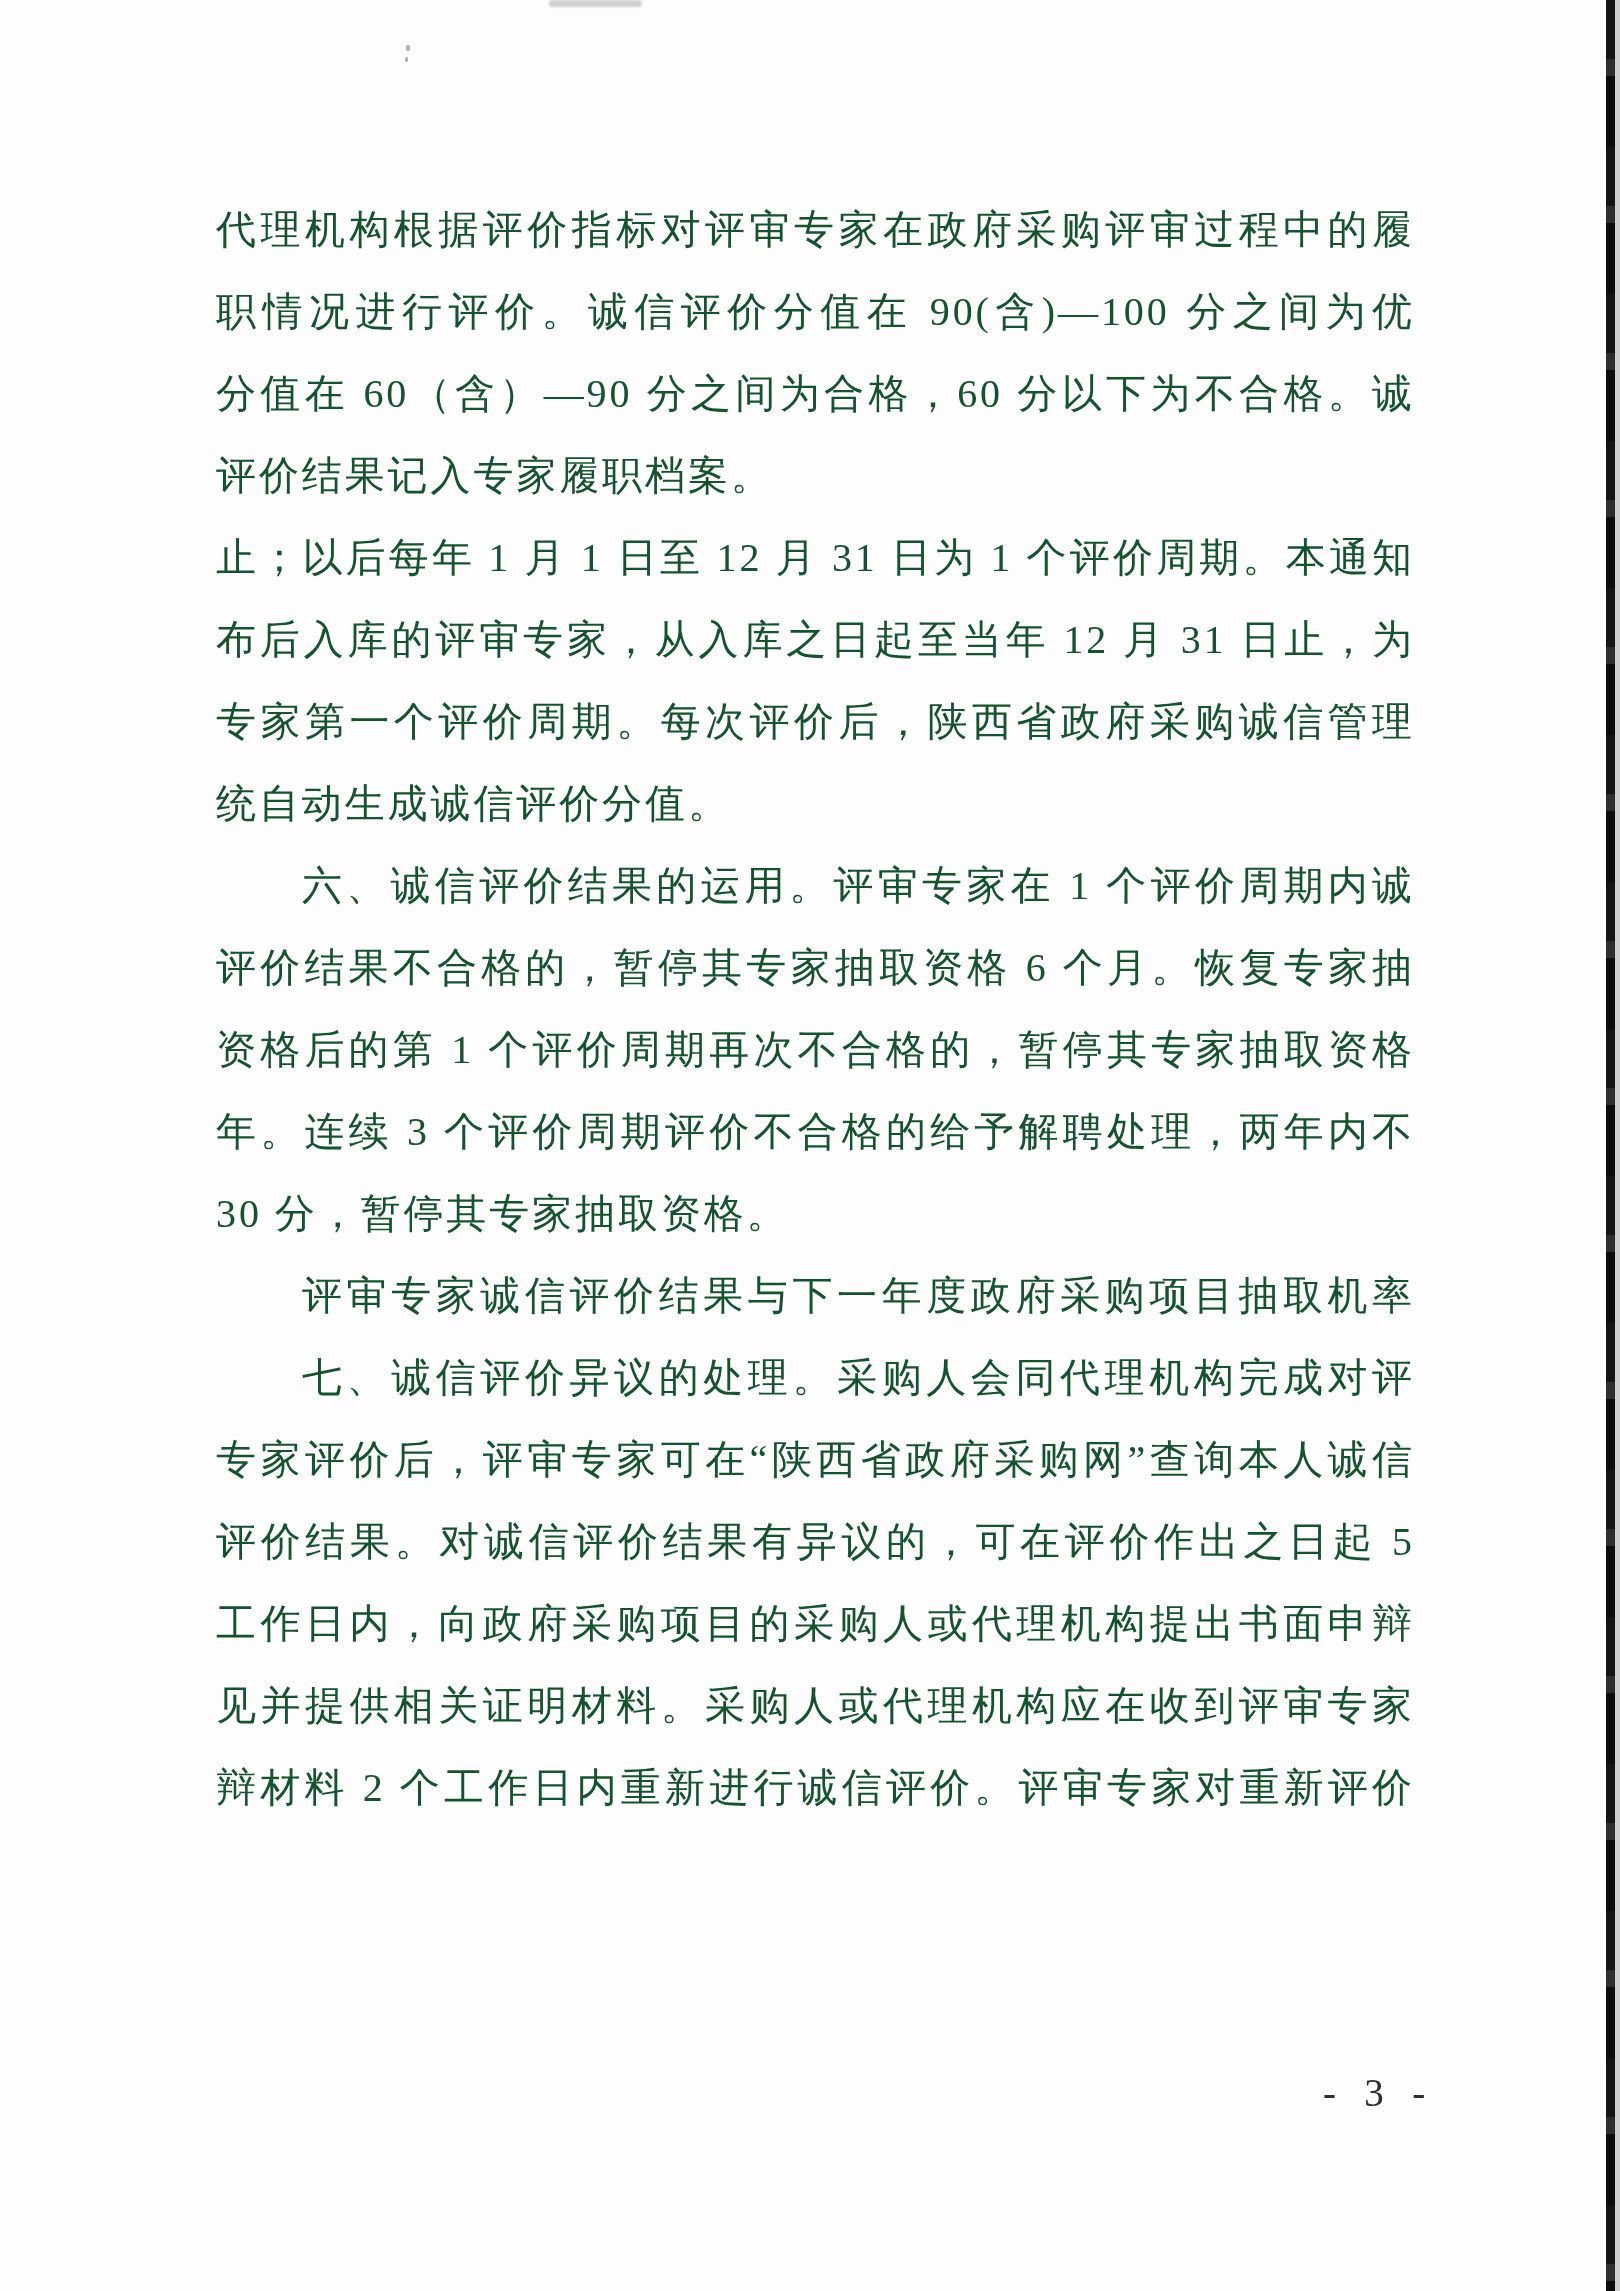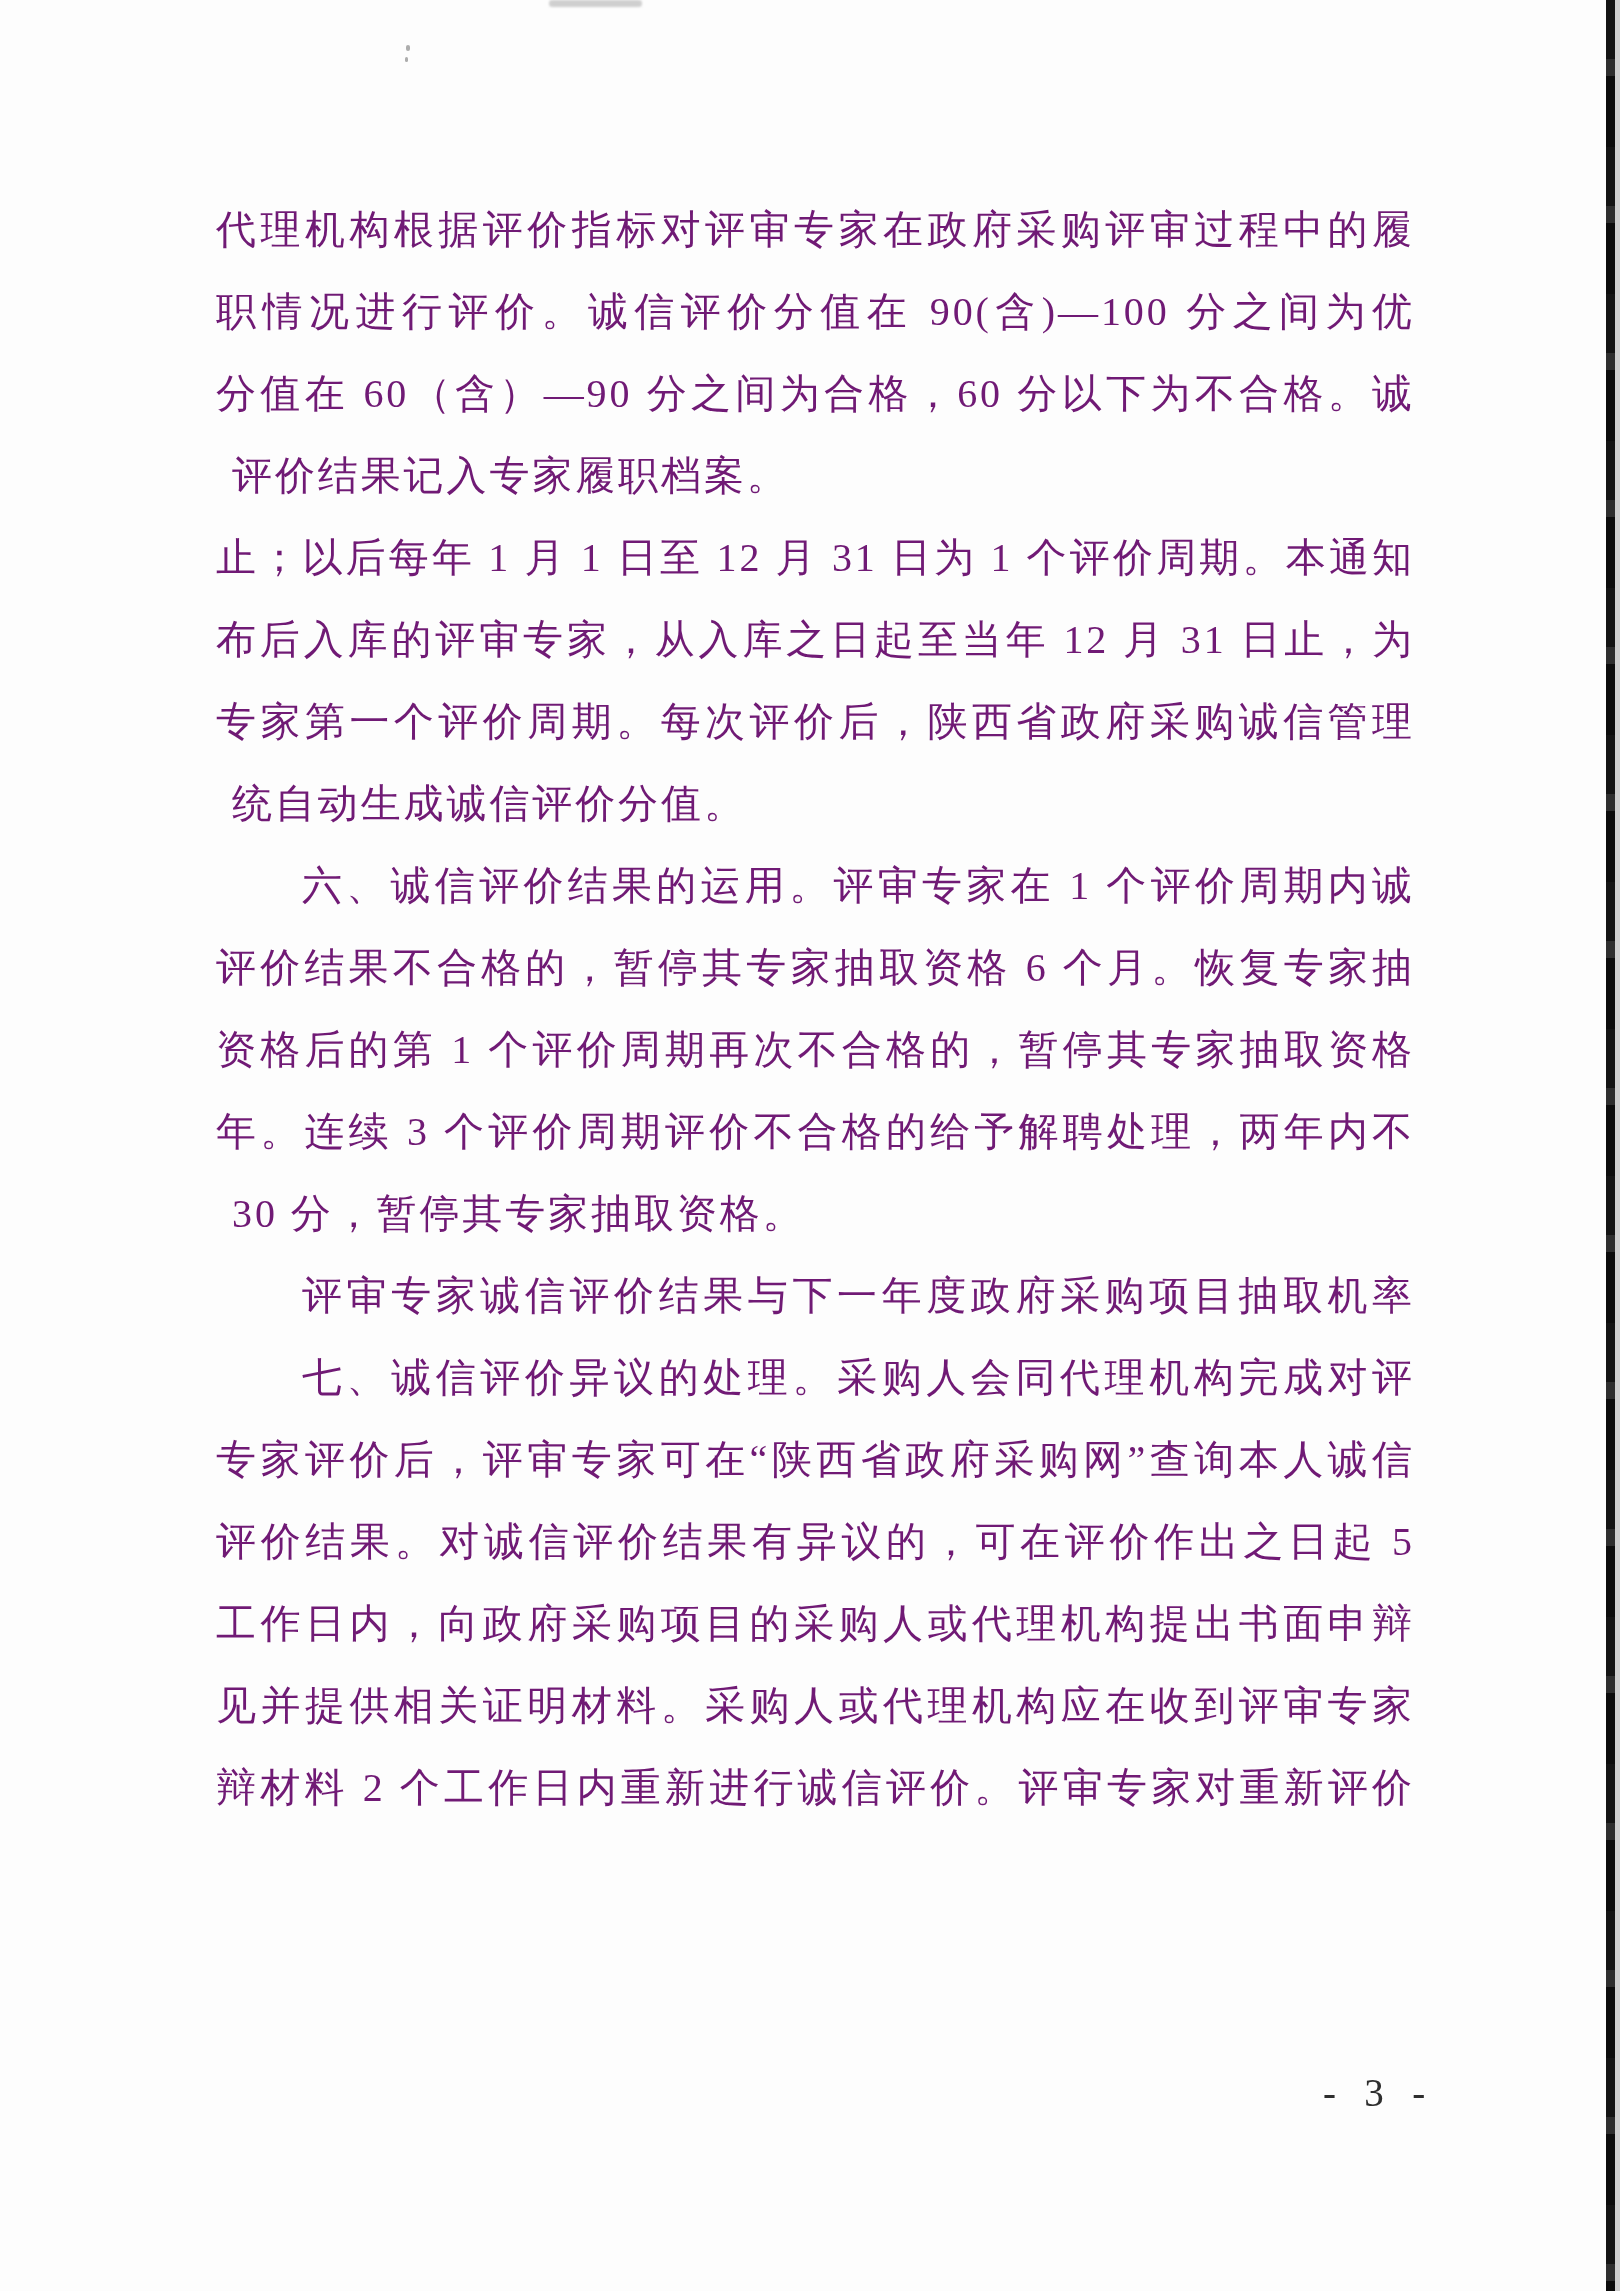--- a/index.html
+++ b/index.html
@@ -21,34 +21,33 @@
   .text-block {
     position: absolute;
     left: 216px;
     top: 189px;
     width: 1199px;
   }
   .line {
     height: 82px;
     line-height: 82px;
     font-size: 40px;
-    color: #701a75;
+    color: #14532d;
     letter-spacing: 2.9px;
     text-align: justify;
     text-align-last: justify;
     overflow: hidden;
     white-space: normal;
   }
   .line.indent {
     text-indent: 86px;
   }
   .line.no-fill {
     text-align: left;
     text-align-last: left;
-    margin-left: 16px;
   }
   .page-number {
     position: absolute;
     left: 1323px;
     top: 2070px;
     font-size: 39px;
     color: #2e2e2e;
     letter-spacing: 4.9px;
     word-spacing: 8.8px;
     white-space: nowrap;

